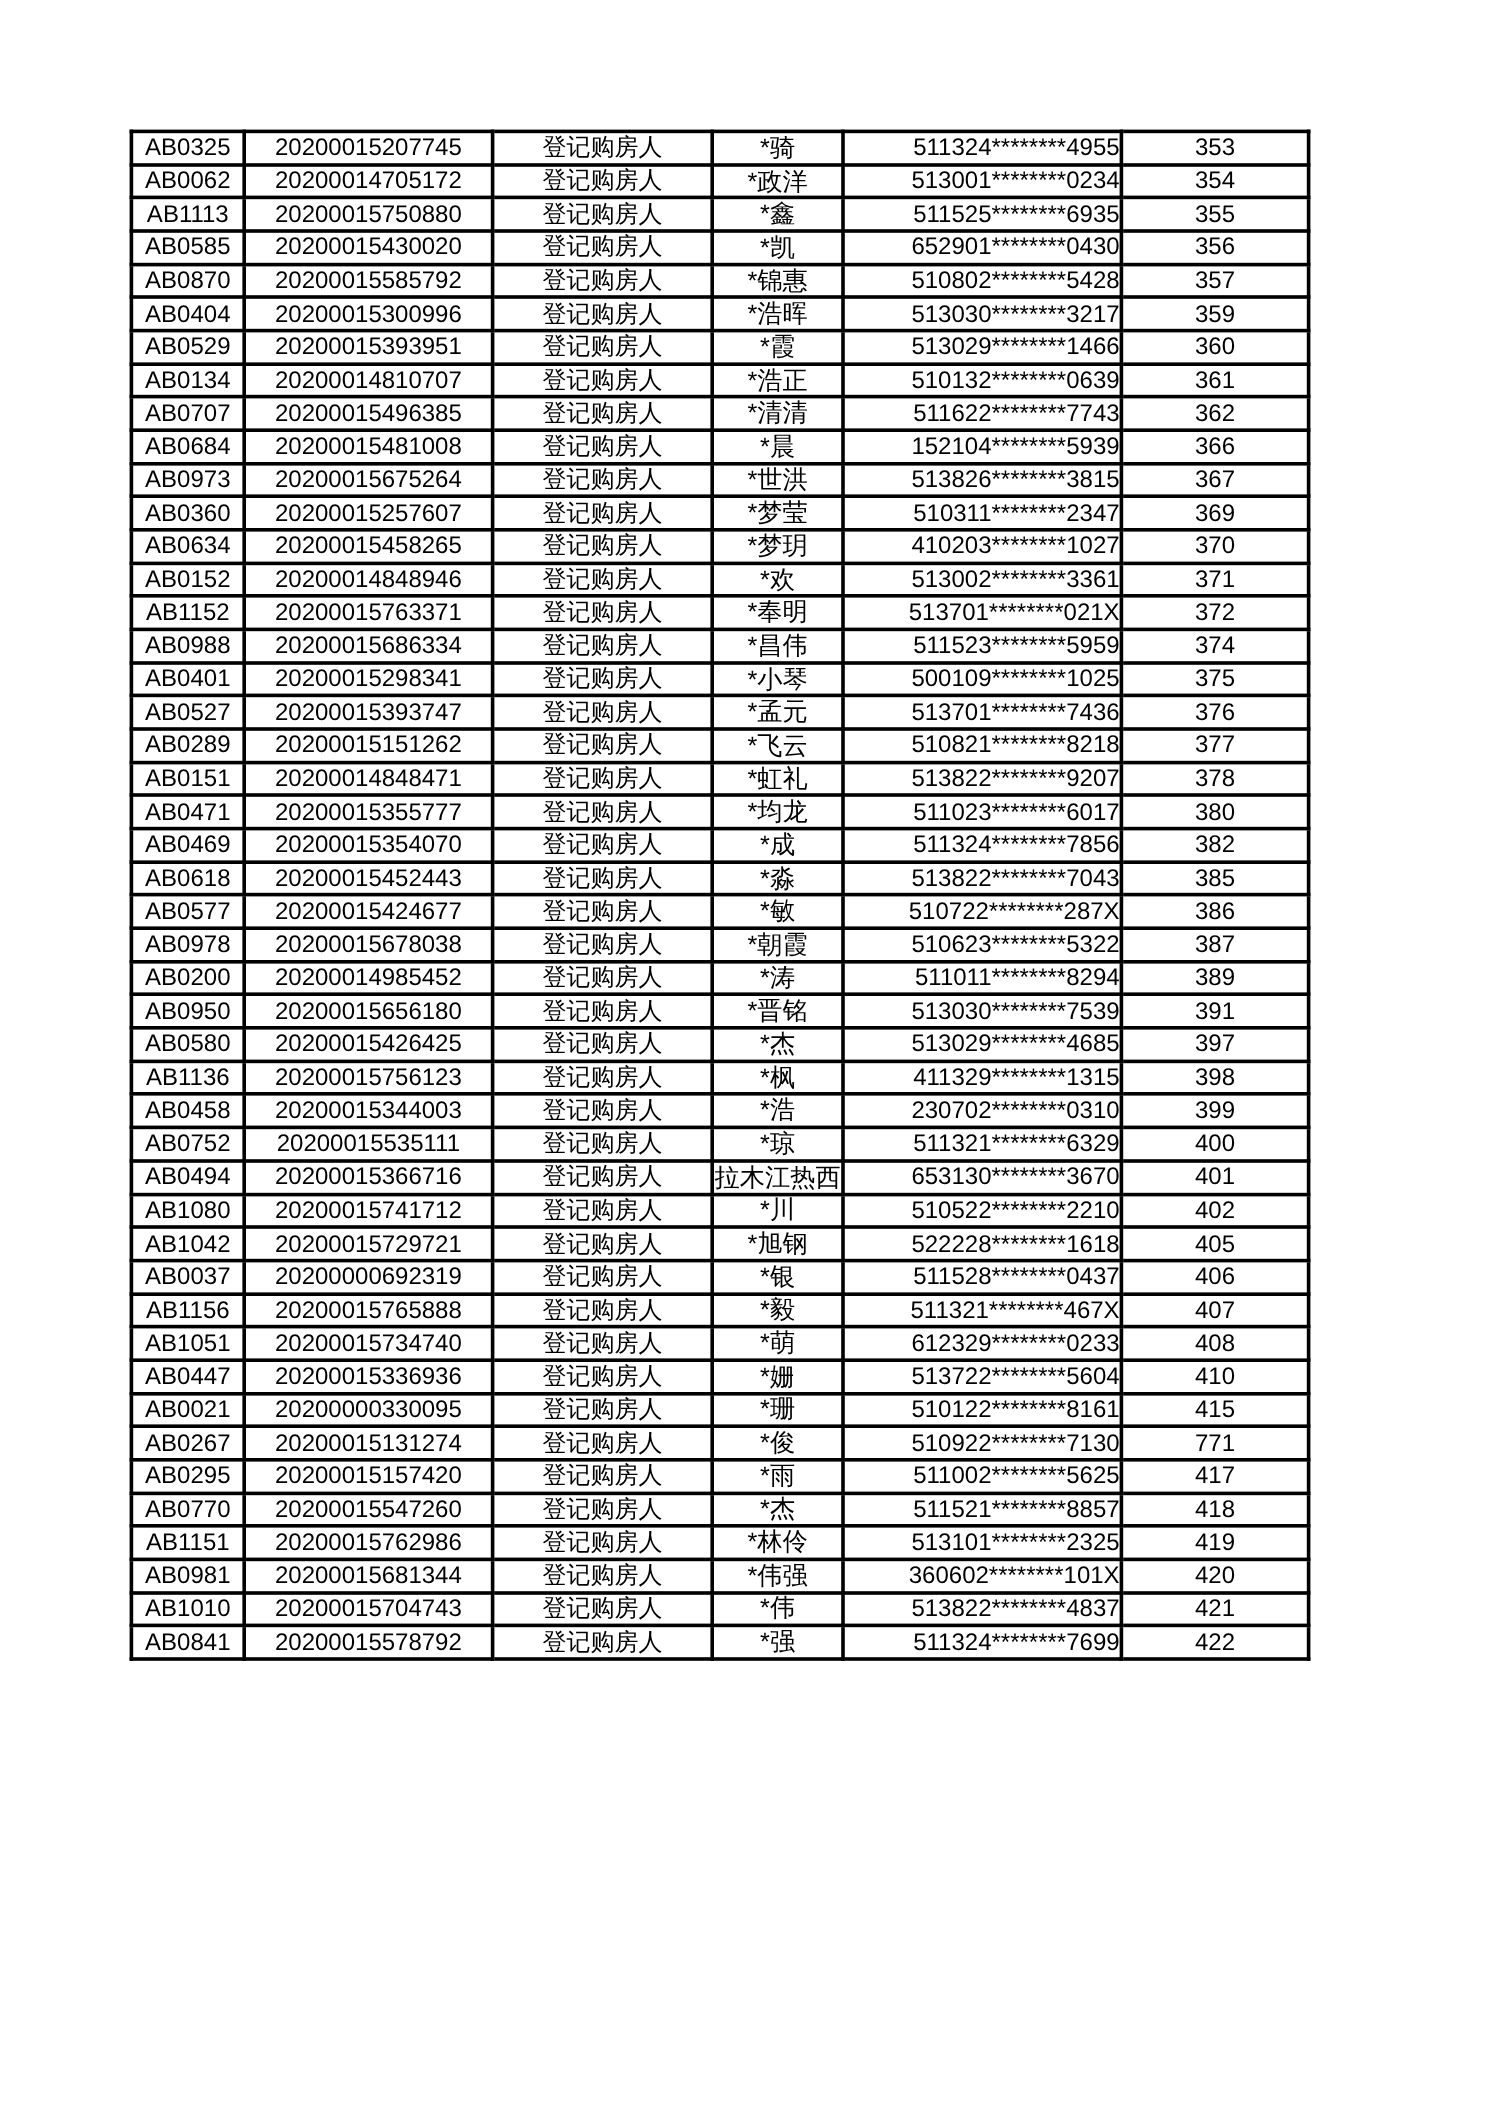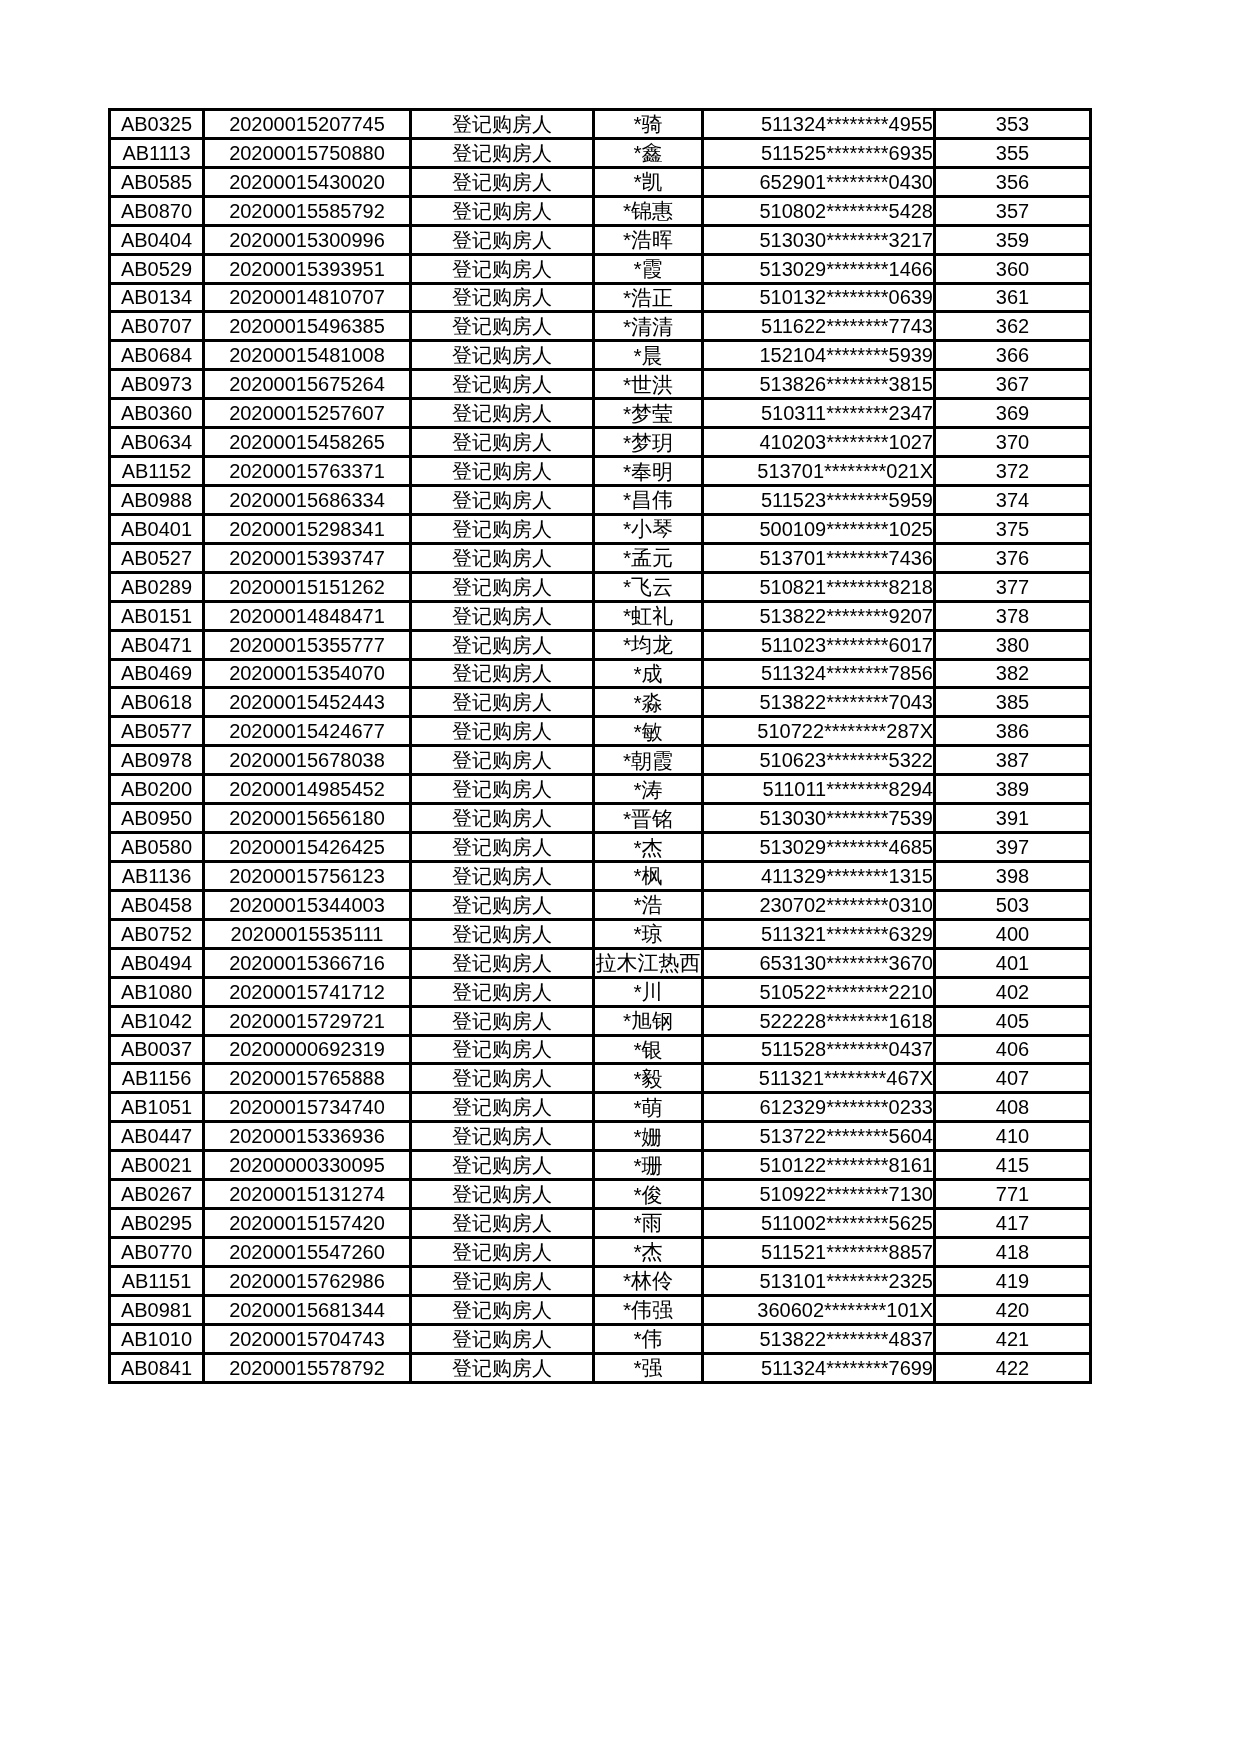--- a/index.html
+++ b/index.html
@@ -66,20 +66,28 @@
     <tbody id="buyers-tbody">
         <tr>
           <td class="c0">AB0325</td>
           <td class="c1">20200015207745</td>
           <td class="c2">登记购房人</td>
           <td class="c3">*骑</td>
           <td class="c4">511324********4955</td>
           <td class="c5">353</td>
         </tr>
         <tr>
+          <td class="c0">AB0062</td>
+          <td class="c1">20200014705172</td>
+          <td class="c2">登记购房人</td>
+          <td class="c3">*政洋</td>
+          <td class="c4">513001********0234</td>
+          <td class="c5">354</td>
+        </tr>
+        <tr>
           <td class="c0">AB1113</td>
           <td class="c1">20200015750880</td>
           <td class="c2">登记购房人</td>
           <td class="c3">*鑫</td>
           <td class="c4">511525********6935</td>
           <td class="c5">355</td>
         </tr>
         <tr>
           <td class="c0">AB0585</td>
           <td class="c1">20200015430020</td>
@@ -154,20 +162,28 @@
         </tr>
         <tr>
           <td class="c0">AB0634</td>
           <td class="c1">20200015458265</td>
           <td class="c2">登记购房人</td>
           <td class="c3">*梦玥</td>
           <td class="c4">410203********1027</td>
           <td class="c5">370</td>
         </tr>
         <tr>
+          <td class="c0">AB0152</td>
+          <td class="c1">20200014848946</td>
+          <td class="c2">登记购房人</td>
+          <td class="c3">*欢</td>
+          <td class="c4">513002********3361</td>
+          <td class="c5">371</td>
+        </tr>
+        <tr>
           <td class="c0">AB1152</td>
           <td class="c1">20200015763371</td>
           <td class="c2">登记购房人</td>
           <td class="c3">*奉明</td>
           <td class="c4">513701********021X</td>
           <td class="c5">372</td>
         </tr>
         <tr>
           <td class="c0">AB0988</td>
           <td class="c1">20200015686334</td>
@@ -279,21 +295,21 @@
           <td class="c3">*枫</td>
           <td class="c4">411329********1315</td>
           <td class="c5">398</td>
         </tr>
         <tr>
           <td class="c0">AB0458</td>
           <td class="c1">20200015344003</td>
           <td class="c2">登记购房人</td>
           <td class="c3">*浩</td>
           <td class="c4">230702********0310</td>
-          <td class="c5">503</td>
+          <td class="c5">399</td>
         </tr>
         <tr>
           <td class="c0">AB0752</td>
           <td class="c1">20200015535111</td>
           <td class="c2">登记购房人</td>
           <td class="c3">*琼</td>
           <td class="c4">511321********6329</td>
           <td class="c5">400</td>
         </tr>
         <tr>

